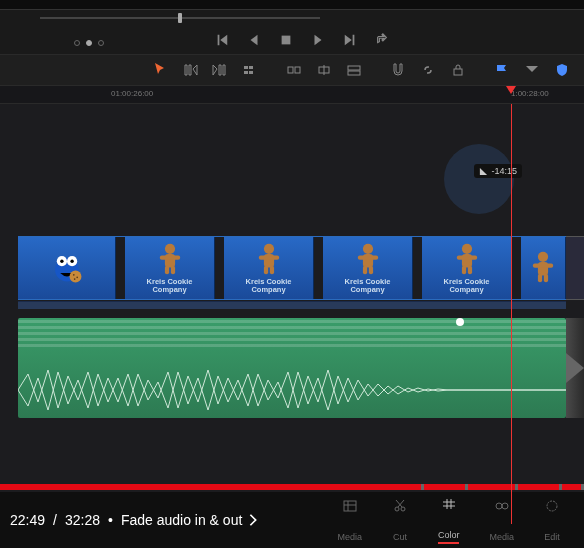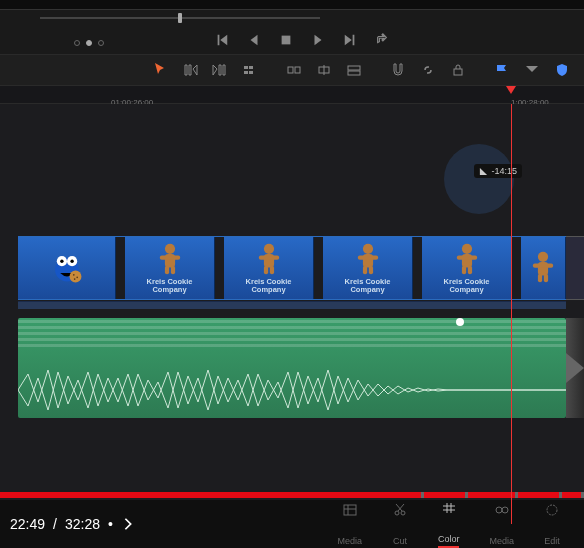--- a/index.html
+++ b/index.html
@@ -20,21 +20,21 @@
 
   .toolbar { height: 32px; display: flex; align-items: center; gap: 14px; padding-left: 152px; border-top: 1px solid #2a2a2a;  border-bottom: 1px solid #2a2a2a; background: #1f1f1f; }
   .tool { width: 18px; height: 18px; display: flex; align-items: center; justify-content: center; color: #888; cursor: pointer; }
   .tool svg { width: 16px; height: 16px; fill: #888; }
   .tool.sel svg { fill: #e63; }
   .tool.flag svg { fill: #4a8cff; }
   .tool.shield svg { fill: #4a8cff; }
   .sep { width: 1px; height: 20px; background: #333; }
 
   .ruler { height: 18px; background: #17171a; border-bottom: 1px solid #2a2a2a; position: relative; font-size: 8px; color: #777; }
-  .ruler .tc { position: absolute; top: 12px; text-decoration: underline; }
+  .ruler .tc { position: absolute; top: 3px; }
   .playhead-head { position: absolute; top: 0; width: 10px; height: 8px; left: -5px; }
   .playhead-head svg { fill: #e33; width: 10px; height: 8px; display: block; }
 
   .timeline-area { position: relative; height: 420px; background: #1c1c1f; }
   .playhead-line { position: absolute; top: 0; bottom: 0; width: 1px; background: #e33; z-index: 50; }
 
   .video-track { position: absolute; left: 18px; right: 18px; top: 132px; height: 64px; display: flex; gap: 1px; overflow: hidden; border-top: 1px solid #2b6bbd; border-bottom: 1px solid #2b6bbd; }
   .clip { background: linear-gradient(#2869c6, #1a4a9a); height: 100%; border-right: 1px solid #0a2a5a; display: flex; align-items: center; justify-content: center; flex-direction: column; font-size: 8px; color: #cde; text-align: center; position: relative; overflow: hidden; padding: 2px; }
   .clip.cm { flex: 0 0 98px; }
   .clip.kc { flex: 0 0 90px; margin-left: 8px; }
@@ -49,21 +49,21 @@
   .audio-lanes { position: absolute; top: 2px; left: 0; right: 0; height: 40px; }
   .audio-lanes .ln { height: 3px; background: rgba(255,255,255,0.18); margin-bottom: 3px; }
   .waveform { position: absolute; bottom: 0; left: 0; right: 0; height: 56px; }
   .fade-circle { position: absolute; right: 70px; top: 40px; width: 70px; height: 70px; background: rgba(40,60,90,0.55); border-radius: 50%; z-index: 40; }
   .fade-badge { position: absolute; right: 62px; top: 60px; background: #111; color: #ccc; font-size: 9px; padding: 2px 5px; border-radius: 3px; z-index: 45; display: flex; gap: 3px; align-items: center; }
   .fade-badge svg { width: 9px; height: 9px; fill: #ccc; }
   .atail { position: absolute; right: 0; top: 214px; width: 18px; height: 100px; background: linear-gradient(90deg, #4a4a4a, #2a2a2a); display: flex; align-items: center; }
   .atail svg { width: 18px; height: 30px; }
   .fade-handle { position: absolute; top: 0; width: 8px; height: 8px; background: #fff; border-radius: 50%; z-index: 46; }
 
-  .bottom { position: absolute; left: 0; right: 0; bottom: 0; height: 48px; background: #0f0f0f; }
+  .bottom { position: absolute; left: 0; right: 0; bottom: 0; height: 56px; background: #0f0f0f; }
   .progress-bar { position: absolute; top: -8px; left: 0; right: 0; height: 6px; background: rgba(255,255,255,0.1); }
   .progress-buf { position: absolute; top: 0; left: 0; height: 100%; background: rgba(255,255,255,0.25); display: flex; }
   .progress-buf .seg { height: 100%; background: #e50914; margin-right: 3px; }
   .progress-fill { position: absolute; top: 0; left: 0; height: 100%; width: 70.5%; background: #e50914; }
   .controls { display: flex; align-items: center; height: 100%; padding: 0 10px; gap: 8px; font-size: 14px; color: #fff; }
   .chapter { display: flex; align-items: center; gap: 4px; cursor: pointer; }
   .pages { margin-left: auto; display: flex; gap: 30px; align-items: center; padding-right: 14px; }
   .page { display: flex; flex-direction: column; align-items: center; gap: 18px; font-size: 9px; color: #666; cursor: pointer; }
   .page.active { color: #bbb; border-bottom: 2px solid #e33; padding-bottom: 2px; }
   .page svg { width: 16px; height: 16px; fill: currentColor; }
@@ -329,20 +329,21 @@
         <div class="seg" style="flex:1"></div>
     </div>
     <div class="progress-fill"></div>
   </div>
   <div class="controls">
     <span>22:49</span>
     <span>/</span>
     <span>32:28</span>
     <span>•</span>
     <div class="chapter">
+      <span>Fade audio in &amp; out</span>
       <svg width="14" height="14" viewBox="0 0 16 16">
           <path d="M5 2l6 6-6 6" fill="none" stroke="#fff" stroke-width="2"></path>
         </svg>
     </div>
     <div class="pages">
       <div class="page">
           <svg viewBox="0 0 16 16">
             <rect x="2" y="3" width="12" height="10" fill="none" stroke="currentColor"></rect>
             <path d="M2 7h12M6 3v10" stroke="currentColor"></path>
           </svg>

